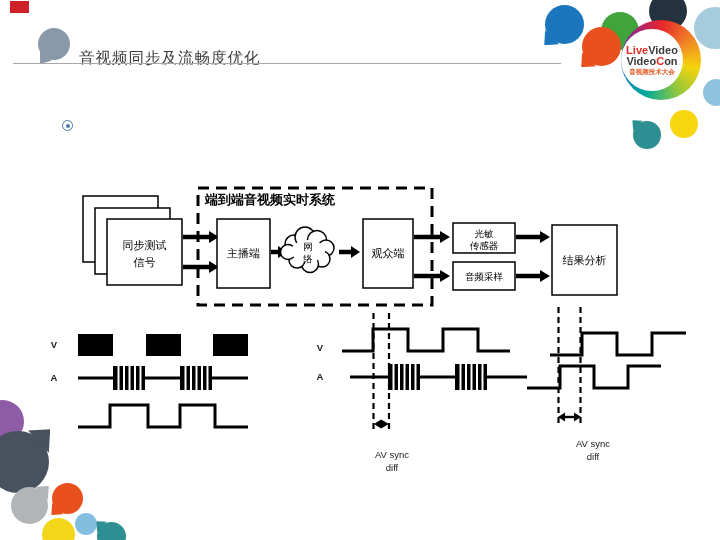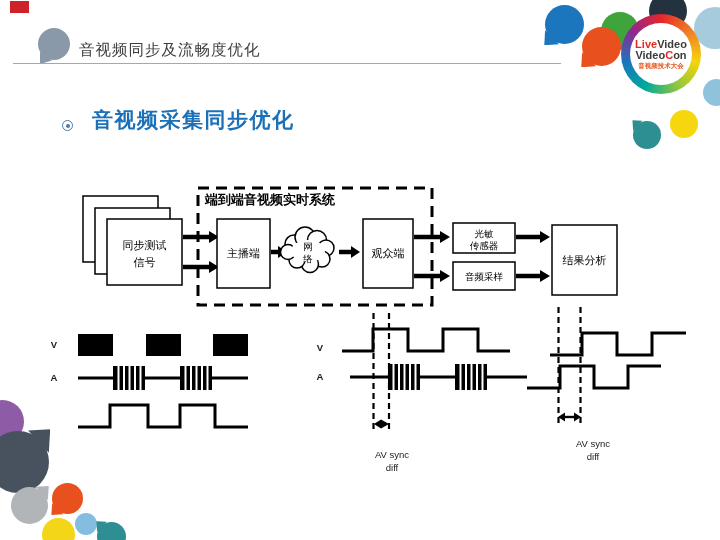--- a/index.html
+++ b/index.html
@@ -5,21 +5,21 @@
   html,body{margin:0;padding:0;background:#fff;}
   #slide{position:relative;width:720px;height:540px;background:#ffffff;overflow:hidden;
          font-family:"Liberation Sans","DejaVu Sans",sans-serif;}
   .abs{position:absolute;}
 
   
   #red-flag{left:10px;top:1px;width:19px;height:12px;background:#cf2128;}
   #hdr-bubble{left:38px;top:28px;width:32px;height:32px;border-radius:50%;background:#8a99aa;}
   #hdr-bubble::after{content:"";position:absolute;width:12px;height:12px;background:inherit;
                      left:2px;bottom:-4px;clip-path:polygon(0 100%,0 0,100% 70%);}
-  #hdr-title{left:79px;top:40px;font-size:15.5px;color:#3d3d3d;letter-spacing:1px;white-space:nowrap;}
+  #hdr-title{left:79px;top:48px;font-size:15.5px;color:#3d3d3d;letter-spacing:1px;white-space:nowrap;}
   #hdr-line{left:13px;top:63px;width:548px;height:1px;background:#a8a8a8;}
 
   
   #sec-bullet{left:62px;top:120px;width:9px;height:9px;border:1.5px solid #4d7aa8;border-radius:50%;}
   #sec-bullet::after{content:"";position:absolute;left:2.5px;top:2.5px;width:4px;height:4px;
                      border-radius:50%;background:#4d7aa8;}
   #sec-title{left:92px;top:106px;font-size:21px;font-weight:bold;color:#1b70b8;letter-spacing:1.5px;white-space:nowrap;}
 
   
   .bub{position:absolute;border-radius:50%;}
@@ -31,23 +31,23 @@
 
   .b-blue  {left:545px;top:5px;  width:39px;height:39px;background:#1c76bd;}
   .b-green {left:601px;top:12px; width:38px;height:38px;background:#3fa43c;}
   .b-navy  {left:649px;top:-8px; width:38px;height:38px;background:#243240;}
   .b-lb1   {left:694px;top:7px;  width:42px;height:42px;background:#a6cbdd;}
   .b-orangeT{left:582px;top:27px;width:39px;height:39px;background:#e8511d;}
   .b-lb2   {left:703px;top:79px; width:27px;height:27px;background:#8fc3dd;}
   .b-yellowT{left:670px;top:110px;width:28px;height:28px;background:#f6d60e;}
   .b-tealT {left:633px;top:121px;width:28px;height:28px;background:#2e8f92;}
 
-  #logo-ring{left:621px;top:14px;width:80px;height:80px;border-radius:50%;
+  #logo-ring{left:621px;top:20px;width:80px;height:80px;border-radius:50%;
      background:conic-gradient(#e6252b,#f07e26,#f5d40c,#8cc63f,#00a99d,#1b75bc,#92278f,#e6252b);
-     display:flex;align-items:center;justify-content:center;}
+     display:flex;align-items:center;}
   #logo-inner{width:62px;height:62px;border-radius:50%;background:#fff;display:flex;flex-direction:column;
      align-items:center;justify-content:center;line-height:1.05;}
   .logo-l{font-size:11px;font-weight:bold;color:#3b3b3b;white-space:nowrap;}
   .logo-red{color:#e02b20;}
   #logo-tag{font-size:6.5px;font-weight:bold;color:#e35a23;margin-top:1px;white-space:nowrap;}
 
   .p-purple{left:-19px;top:400px;width:43px;height:43px;background:#8e5ba6;}
   .p-navy  {left:-13px;top:431px;width:62px;height:62px;background:#47525e;}
   .p-gray  {left:11px; top:487px;width:37px;height:37px;background:#b2b5b8;}
   .p-orange{left:52px; top:483px;width:31px;height:31px;background:#e8511d;}
@@ -91,21 +91,20 @@
         <div class="logo-l"><span>Video</span><span class="logo-red">C</span><span>on</span></div>
         <div id="logo-tag">音视频技术大会</div>
       </div>
     </div>
     <div class="bub b-lb2"></div>
     <div class="bub b-yellowT"></div>
     <div class="bub b-tealT tail-tl"></div>
   </div>
 
   <div class="abs" id="sec-bullet"></div>
-  <div class="abs" id="sec-title">音视频采集同步优化</div>
 
   <svg id="diagram" width="720" height="540" viewBox="0 0 720 540">
 
     <g>
       <rect class="box" x="83" y="196" width="75" height="66"></rect>
       <rect class="box" x="95" y="208" width="75" height="66"></rect>
       <rect class="box" x="107" y="219" width="75" height="66"></rect>
       <text class="lbl" x="144.5" y="249">同步测试</text>
       <text class="lbl" x="144.5" y="266">信号</text>
     </g>

